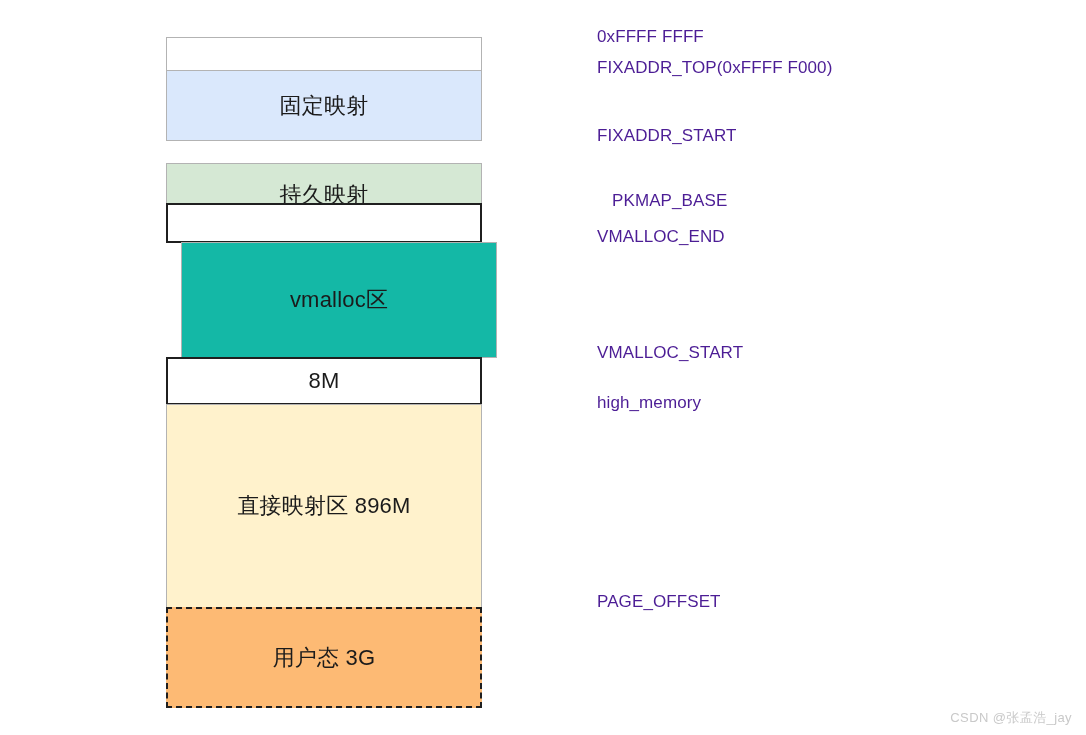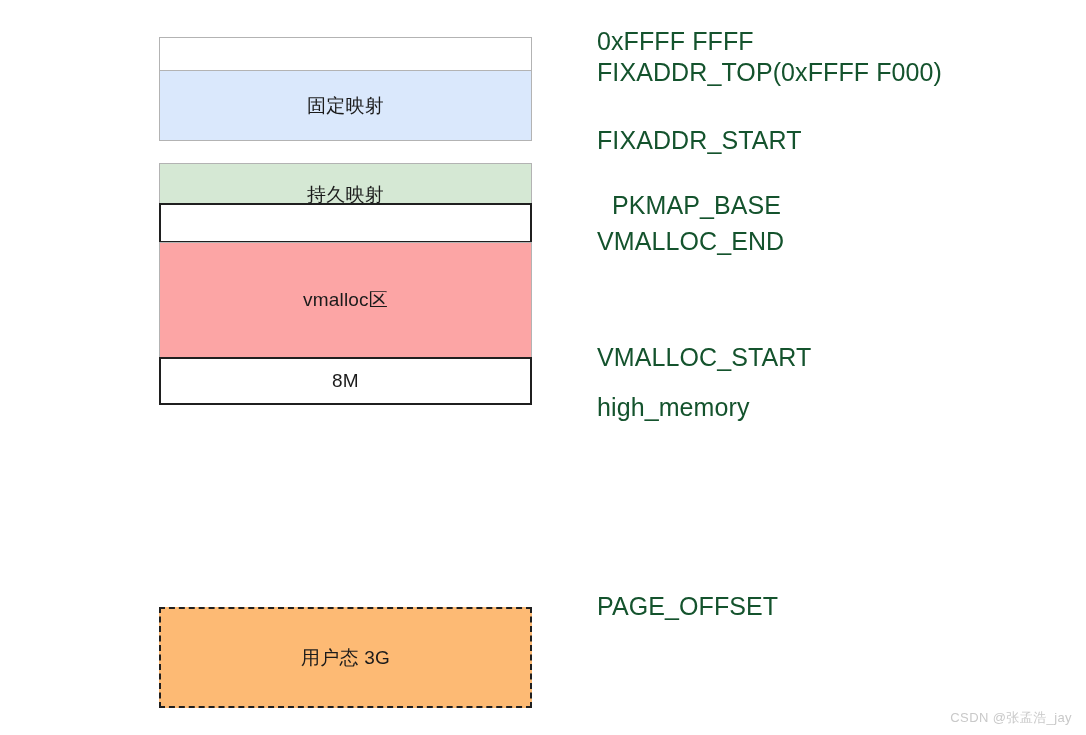--- a/index.html
+++ b/index.html
@@ -19,57 +19,57 @@
   #diagram {
     position: absolute;
     left: 0; top: 0;
     width: 1086px;
     height: 735px;
   }
 
   
   .band {
     position: absolute;
-    left: 159px;
-    width: 373px;
+    left: 166px;
+    width: 316px;
     box-sizing: border-box;
     display: flex;
     align-items: center;
     justify-content: center;
-    font-size: 19px;
+    font-size: 22px;
     color: #1b1b1b;
     letter-spacing: .2px;
   }
   .band-gray   { border: 1.5px solid #b3b3b3; background: #ffffff; }
   .band-dark   { border: 2px solid #1f1f1f;  background: #ffffff; }
   .band-blue   { border: 1.5px solid #b3b3b3; background: #dae8fc; }
   .band-green  { border: 1.5px solid #b3b3b3; background: #d5e8d4; }
-  .band-pink   { border: 1.5px solid #b3b3b3; background: #fca5a5; }
+  .band-pink   { border: 1.5px solid #b3b3b3; background: #14b8a6; margin-left: 15px; }
   .band-yellow { border: 1.5px solid #b3b3b3; background: #fff2cc; }
   .band-dashed {
     border: 2px dashed #1f1f1f;
     background: #fdba74;
   }
 
   .b-top    { top: 37px;  height: 34px; }
   .b-fixmap { top: 70px;  height: 71px; }
   .b-pkmap  { top: 140px; height: 64px; margin-top: 23px; }
   .b-gap    { top: 203px; height: 40px; }
   .b-vmal   { top: 242px; height: 116px; }
   .b-8m     { top: 357px; height: 48px; }
   .b-direct { top: 404px; height: 204px; }
   .b-user   { top: 607px; height: 101px; }
 
   
   .addr {
     position: absolute;
     left: 597px;
-    font-size: 25px;
+    font-size: 17px;
     line-height: 1.05;
-    color: #14532d;
+    color: #4c1d95;
     white-space: nowrap;
     letter-spacing: .1px;
   }
   .a-top        { top: 28px; }
   .a-fixtop     { top: 59px; }
   .a-fixstart   { top: 127px; }
   .a-pkmapbase  { top: 192px; margin-left: 15px; }
   .a-vmallocend { top: 228px; }
   .a-vmallocst  { top: 344px; text-align: right; }
   .a-highmem    { top: 394px; }
@@ -96,20 +96,21 @@
   <div class="band band-blue b-fixmap">固定映射</div>
 
   <div class="band band-green b-pkmap">持久映射</div>
 
   <div class="band band-dark b-gap"></div>
 
   <div class="band band-pink b-vmal">vmalloc区</div>
 
   <div class="band band-dark b-8m">8M</div>
 
+  <div class="band band-yellow b-direct">直接映射区 896M</div>
 
   <div class="band band-dashed b-user">用户态 3G</div>
 
   <div class="addr a-top">0xFFFF FFFF</div>
 
   <div class="addr a-fixtop">FIXADDR_TOP(0xFFFF F000)</div>
 
   <div class="addr a-fixstart">FIXADDR_START</div>
 
   <div class="addr a-pkmapbase">PKMAP_BASE</div>

